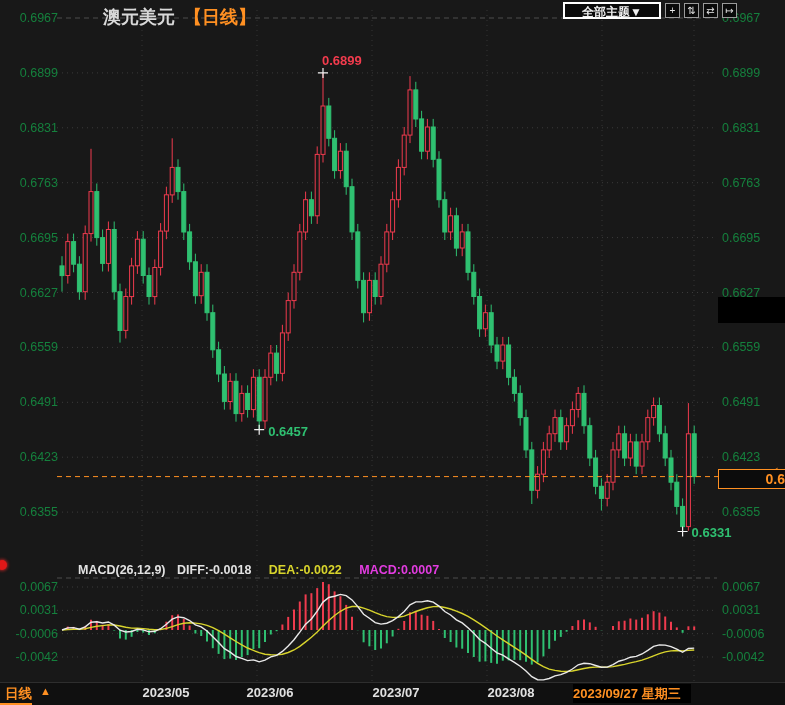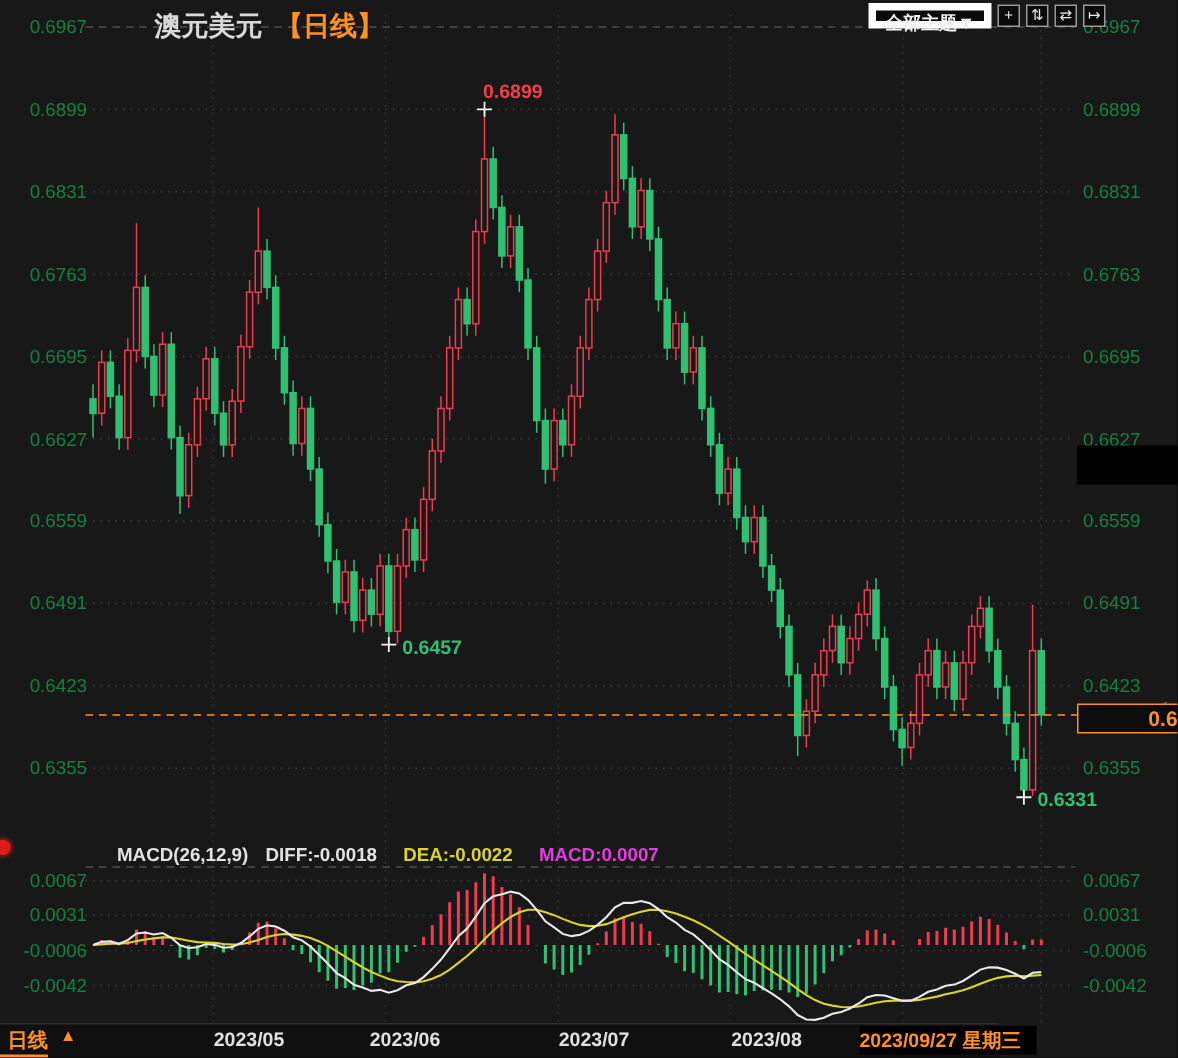--- a/index.html
+++ b/index.html
@@ -3,42 +3,42 @@
 <meta charset="utf-8">
 <style>
   html,body{margin:0;padding:0;background:#000;}
   .app{position:relative;width:785px;height:705px;background:#181818;overflow:hidden;
        font-family:"Liberation Sans",sans-serif;}
   svg{position:absolute;left:0;top:0;}
   .hdr-left{position:absolute;left:62px;top:5px;font-size:18px;font-weight:700;z-index:5;margin-left:41px;}
   .hdr-sym{color:#d8d8d8;}
   .hdr-period{color:#ff9022;margin-left:4px;}
   .hdr-right{position:absolute;right:48px;top:2px;display:flex;align-items:center;gap:4px;z-index:5;}
-  .dropdown-btn{height:17px;line-height:16px;padding:0 6px;background:#0a0a0a;border:5px solid #ffffff;
+  .dropdown-btn{height:17px;line-height:16px;padding:0 17px;background:#0a0a0a;border:2px solid #ffffff;
        color:#f0f0f0;font-size:12px;font-weight:700;cursor:pointer;}
   .icon-btn{width:15px;height:15px;background:#0a0a0a;border:1px solid #9a9a9a;color:#e8e8e8;
        font-size:10px;line-height:13px;text-align:center;padding:0;cursor:pointer;}
   .axis-label{position:absolute;height:16px;line-height:16px;font-size:12.5px;font-weight:400;
        color:#15803d;z-index:3;}
   .axis-left{left:10px;width:48px;text-align:right;}
   .axis-right{left:722px;width:58px;text-align:left;}
   .redact-box{position:absolute;left:718px;top:297px;width:67px;height:26px;background:#000;z-index:4;}
   .price-tag{position:absolute;left:718px;top:469px;width:60px;height:18px;line-height:18px;
        border:1px solid #ff9022;background:#0c0c0c;color:#ff9022;font-size:14px;font-weight:700;
        text-align:center;z-index:6;padding-left:38px;}
   .ann{position:absolute;font-size:13px;font-weight:700;z-index:4;}
   .ann-high{color:#f23b4d;}
   .ann-low{color:#2fc071;}
   .macd-legend{position:absolute;left:62px;top:563px;font-size:12.5px;font-weight:600;z-index:4;white-space:nowrap;padding-left:16px;}
   .macd-legend .t-white{color:#e2e2e2;}
   .macd-legend .t-yellow{color:#d8d42c;margin-left:14px;}
   .macd-legend .t-magenta{color:#e23ce0;margin-left:14px;}
   .red-dot{position:absolute;left:-3px;top:560px;width:10px;height:10px;border-radius:50%;
        background:#e01818;box-shadow:0 0 3px 1px rgba(255,40,40,.6);z-index:4;}
-  .bottom-bar{position:absolute;left:0;top:682px;width:666px;height:23px;background:#101010;
+  .bottom-bar{position:absolute;left:0;top:682px;width:785px;height:23px;background:#101010;
        border-top:1px solid #2e2e2e;z-index:6;}
   .bb-period{position:absolute;left:5px;top:2px;color:#ff9022;font-size:13.5px;font-weight:700;}
   .bb-arrow{position:absolute;left:40px;top:2px;color:#ff9022;font-size:11px;}
   .bb-underline{position:absolute;left:0;bottom:0;width:32px;height:3px;background:#ff9022;}
   .date-label{position:absolute;top:2px;width:90px;margin-left:-45px;text-align:center;
        color:#e0e0e0;font-size:13px;font-weight:700;}
   .date-box{position:absolute;left:573px;top:1px;width:118px;height:19px;line-height:19px;
        background:#000;color:#ff9022;font-size:13px;font-weight:700;text-align:left;}
 </style>
 </head>

